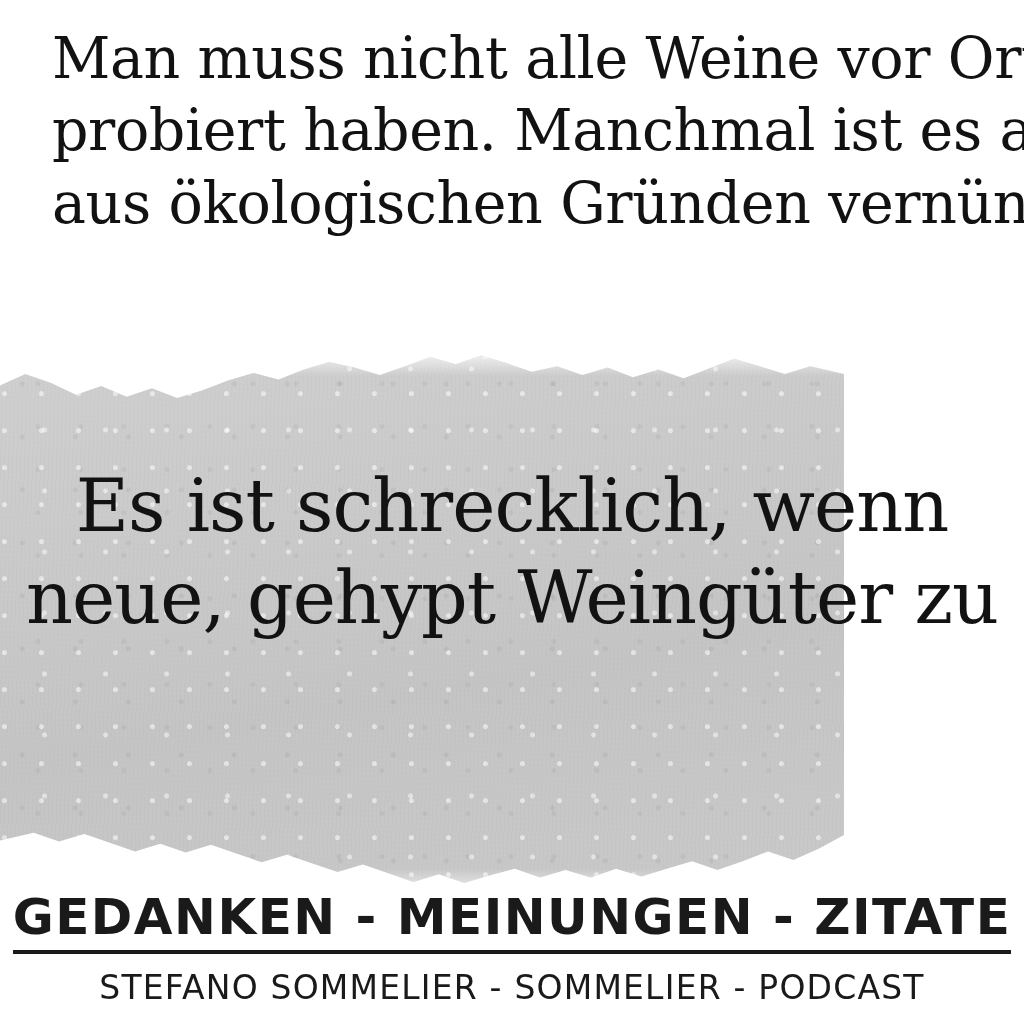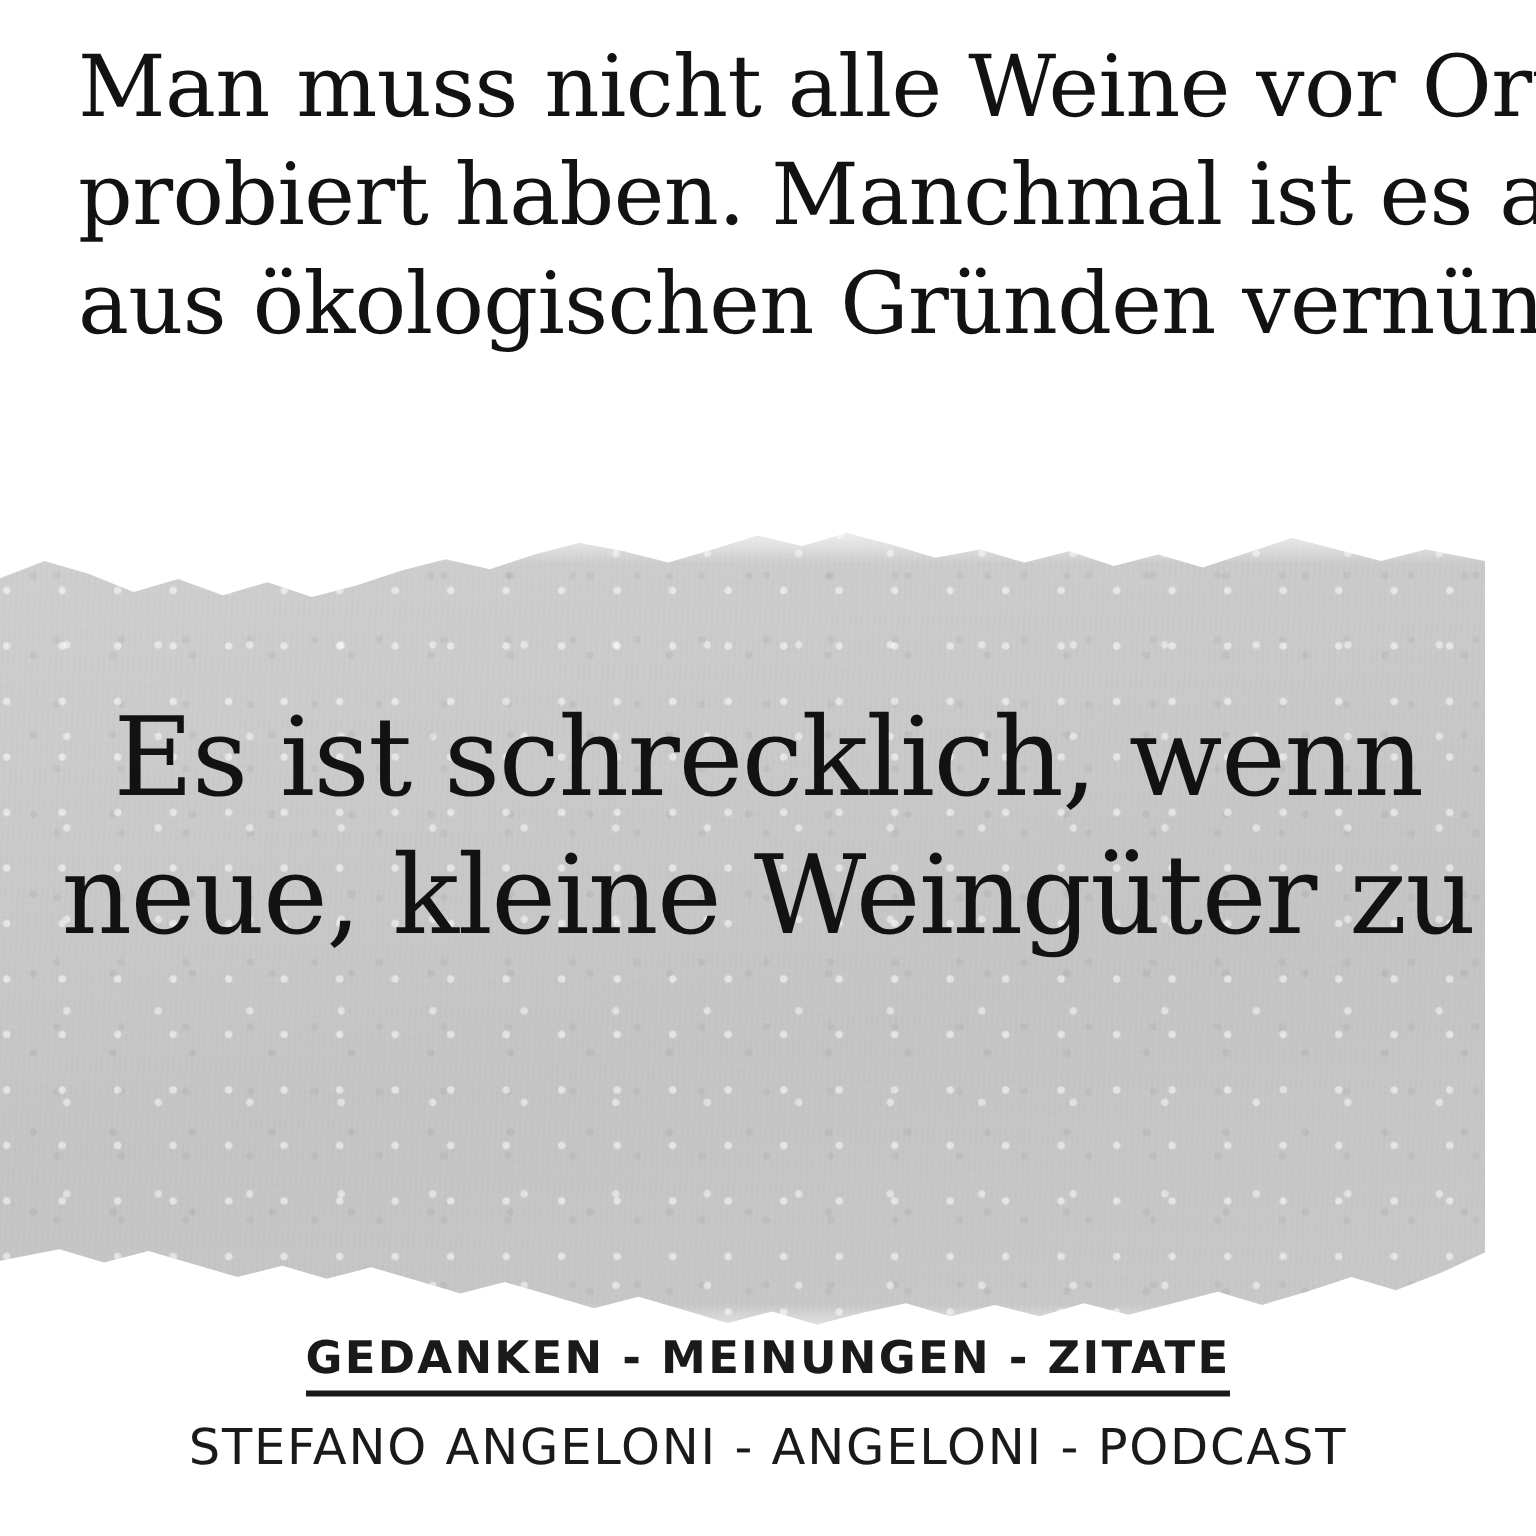--- a/index.html
+++ b/index.html
@@ -38,21 +38,21 @@
   .top-quote .line {
     display: block;
     white-space: nowrap;
   }
 
   
   .band-wrap {
     position: absolute;
     left: 0;
     top: 350px;
-    width: 990px;
+    width: 844px;
     height: 545px;
   }
   .band-clip {
     position: absolute;
     inset: 0;
     -webkit-clip-path: polygon(
       0% 6.5%, 3% 4.4%, 6% 6.0%, 9% 8.2%, 12% 6.6%, 15% 8.6%, 18% 7.0%,
       21% 8.8%, 24% 7.4%, 27% 5.6%, 30% 4.2%, 33% 5.4%, 36% 3.6%, 39% 2.2%,
       42% 3.2%, 45% 4.6%, 48% 3.0%, 51% 1.3%, 54% 2.6%, 57% 1.0%, 60% 2.4%,
       63% 4.0%, 66% 3.0%, 69% 4.6%, 72% 3.2%, 75% 5.0%, 78% 3.6%, 81% 5.2%,
@@ -131,21 +131,21 @@
   
   .footer {
     position: absolute;
     left: 0;
     top: 888px;
     width: 1024px;
     text-align: center;
   }
   .footer-title {
     font-family: "DejaVu Sans", sans-serif;
-    font-size: 30px;
+    font-size: 50px;
     font-weight: 700;
     letter-spacing: 1.5px;
     color: #1a1a1a;
     display: inline-block;
     padding-bottom: 4px;
     border-bottom: 4px solid #1a1a1a;
     white-space: nowrap;
   }
   .footer-sub {
     margin-top: 14px;
@@ -170,22 +170,22 @@
 
   <div class="band-wrap">
     <div class="band-clip">
       <div class="band-fiber"></div>
       <div class="band-edge-top"></div>
       <div class="band-edge-bottom"></div>
     </div>
 
     <div class="band-quote">
       <span class="line">Es ist schrecklich, wenn</span>
-      <span class="line">neue, kleine Weingüter zu</span>
+      <span class="line">neue, gehypt Weingüter zu</span>
     </div>
   </div>
 
   <div class="footer">
     <div class="footer-title">GEDANKEN - MEINUNGEN - ZITATE</div>
-    <div class="footer-sub">STEFANO ANGELONI - ANGELONI - PODCAST</div>
+    <div class="footer-sub">STEFANO SOMMELIER - SOMMELIER - PODCAST</div>
   </div>
 
 </div>
 
 </body></html>

